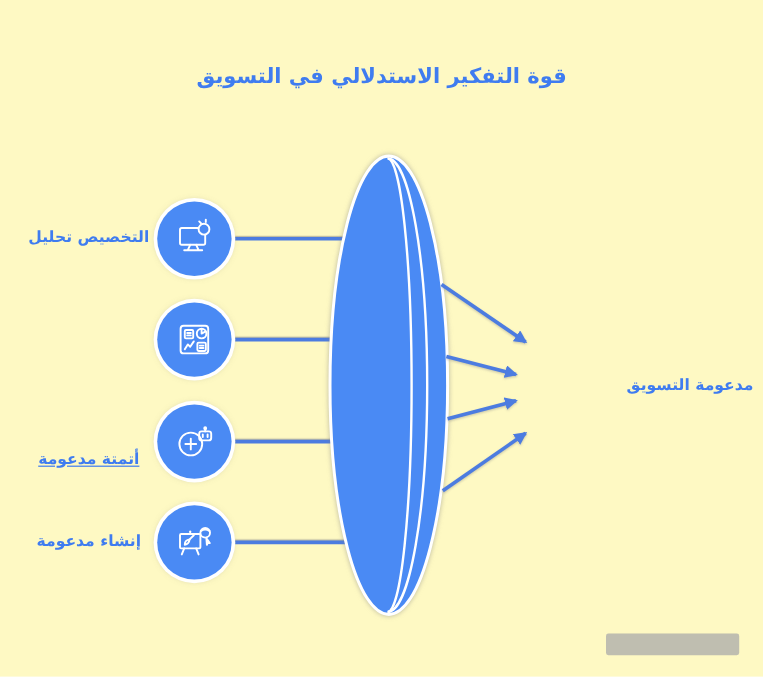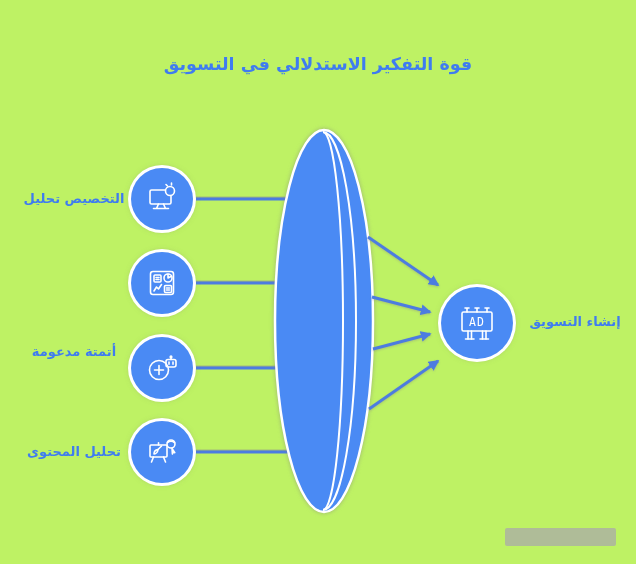--- a/index.html
+++ b/index.html
@@ -1,17 +1,17 @@
 <!DOCTYPE html>
 <html lang="ar" style="--brand-blue: #4a8af4; --accent-text: #3f7cf0; --line-blue: #4c7ce0; --watermark-gray: #a9a9a9; --background: #ffffff; --icon-stroke: #ffffff;"><head>
 <meta charset="utf-8">
 <style>
   html,body{margin:0;padding:0;background:#fff;}
   .stage{
-    position:relative;width:636px;height:564px;background:#bef264;overflow:hidden;
+    position:relative;width:636px;height:564px;background:#fef9c3;overflow:hidden;
     font-family:"DejaVu Sans", sans-serif;
   }
   .title{
     position:absolute;top:54px;left:0;width:100%;text-align:center;
     font-size:17.5px;font-weight:bold;color:var(--accent-text);direction:rtl;
   }
   .diagram-svg{position:absolute;top:0;left:0;}
   .connector{stroke:var(--line-blue);stroke-width:3;filter:drop-shadow(0 -1px 0 rgba(140,140,140,.55));}
   .arrow{stroke:var(--line-blue);stroke-width:3;filter:drop-shadow(0 1px 1px rgba(140,140,140,.45));}
   .lens-body{fill:var(--brand-blue);stroke:#fff;stroke-width:2.5;filter:drop-shadow(0 0 2px rgba(130,130,130,.55));}
@@ -97,64 +97,51 @@
           <circle cx="26" cy="15" r="4"></circle>
           <path d="M26 15 V11.2 M26 15 L29.4 13.2"></path>
           <polyline points="12,28 14.5,24 16.5,26 19.5,21.5"></polyline>
           <rect x="22.5" y="22.5" width="7" height="7" rx="1"></rect>
           <path d="M24.5 25 H27.5 M24.5 27 H27.5"></path>
         </g>
       </svg>
     </span>
   </div>
 
-  <div class="item-label" style="left:16px;top:342px;">أتمتة مدعومة</div>
+  <div class="item-label" style="left:16px;top:374px;text-decoration:underline;">أتمتة مدعومة</div>
   <div class="node node-sm" style="left:131px;top:337px;">
     <span>
       <svg width="40" height="40" viewBox="0 0 40 40">
         <g class="icon-stroke">
           <circle cx="17" cy="22" r="9.5"></circle>
           <path d="M17 17.5 V26.5 M12.5 22 H21.5"></path>
           <rect x="24" y="11.5" width="10" height="7.5" rx="2"></rect>
           <path d="M29 11.5 V9.8"></path>
           <circle cx="29" cy="8.9" r="0.8"></circle>
           <path d="M27 14 V16.2 M31 14 V16.2"></path>
         </g>
       </svg>
     </span>
   </div>
 
-  <div class="item-label" style="left:16px;top:442px;">تحليل المحتوى</div>
+  <div class="item-label" style="left:16px;top:442px;">إنشاء مدعومة</div>
   <div class="node node-sm" style="left:131px;top:421px;">
     <span>
       <svg width="40" height="40" viewBox="0 0 40 40">
         <g class="icon-stroke">
           <rect x="8" y="13" width="17" height="12" rx="1"></rect>
           <path d="M16.5 13 V10.8"></path>
           <path d="M11.5 25 L9.5 30 M21.5 25 L23.5 30"></path>
           <path d="M12 22 Q12 18 16 17.5 Q15.5 21.5 12 22 Z"></path>
           <path d="M16 17.5 L19.5 14"></path>
           <circle cx="29" cy="12" r="4"></circle>
           <path d="M25.5 10.5 Q29 8 32.5 10.5"></path>
           <path d="M30 16.5 L32.8 20.6 L31.1 20.3 L30.4 22 Z"></path>
         </g>
       </svg>
     </span>
   </div>
 
-  <div class="node node-lg" style="left:441px;top:287px;">
-    <span>
-      <svg width="48" height="48" viewBox="0 0 48 48">
-        <g class="icon-stroke">
-          <rect x="9" y="13" width="30" height="19" rx="1.5"></rect>
-          <path d="M14 13 V9 M12 9 H16 M24 13 V9 M22 9 H26 M34 13 V9 M32 9 H36"></path>
-          <path d="M15 32 V40 M18.5 32 V40 M29.5 32 V40 M33 32 V40"></path>
-          <path d="M12.5 40 H21 M27 40 H35.5"></path>
-        </g>
-        <text class="ad-text" x="24" y="27" text-anchor="middle">AD</text>
-      </svg>
-    </span>
-  </div>
-  <div class="item-label" style="left:520px;top:312px;width:110px;">إنشاء التسويق</div>
+  <div class="item-label" style="left:520px;top:312px;width:110px;">مدعومة التسويق</div>
 
   <div class="watermark"></div>
 
 </div>
 
 </body></html>

